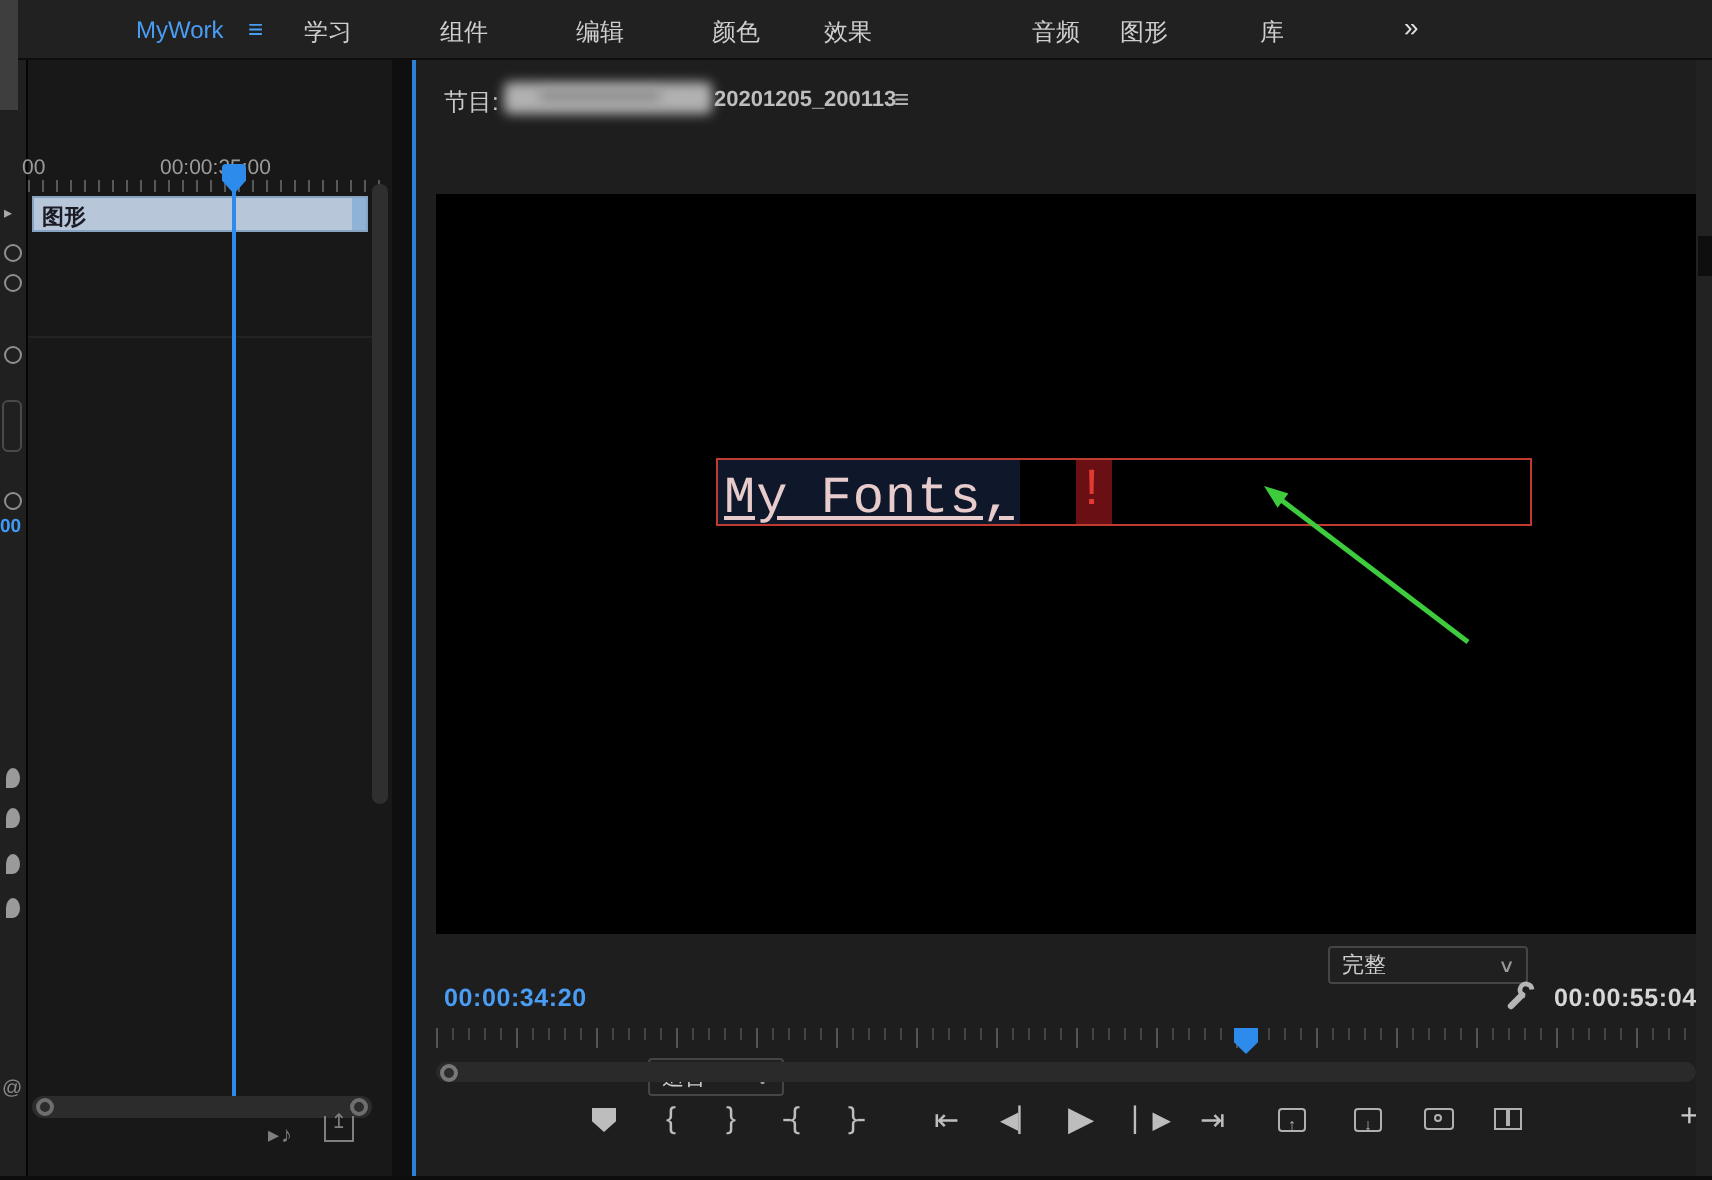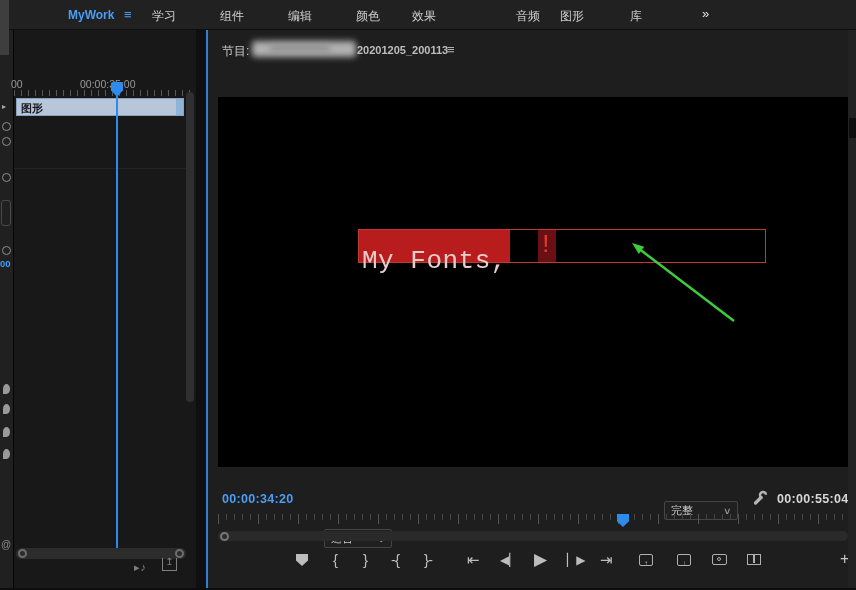--- a/index.html
+++ b/index.html
@@ -7,21 +7,21 @@
   #root {
     position:relative; width:856px; height:590px; overflow:hidden;
     background:#161616; font-family:"Liberation Sans", sans-serif;
     -webkit-font-smoothing:antialiased; color:#c8c8c8;
   }
   .abs { position:absolute; }
 
   
   .menubar { left:0; top:0; width:856px; height:30px; background:#212121; border-bottom:1px solid #0e0e0e; }
   .edge-block { left:0; top:0; width:9px; height:55px; background:#3e3e3e; z-index:9; }
-  .ws-label { left:68px; top:8px; font-size:12px; color:#4a9df5; font-weight:bold; }
+  .ws-label { left:68px; top:8px; font-size:12px; color:#4a9df5; font-weight:normal; }
   .ws-menu  { left:124px; top:7px; font-size:13px; color:#4a9df5; }
   .menu-tab { top:8px; font-size:12px; color:#cfcfcf; }
   .tab0{left:152px}.tab1{left:220px}.tab2{left:288px}.tab3{left:356px}
   .tab4{left:412px}.tab5{left:516px}.tab6{left:560px}.tab7{left:630px}
   .overflow { left:702px; top:6px; font-size:13px; color:#e0e0e0; letter-spacing:-2px; }
 
   
   .tl-panel { left:0; top:30px; width:196px; height:560px; background:#181818; }
   .tl-edge { left:0; top:30px; width:14px; height:560px; background:#202020; border-right:1px solid #050505; z-index:3; }
   .tl-ruler-start { left:11px; top:78px; font-size:10.5px; color:#9a9a9a; z-index:4; }
@@ -59,32 +59,32 @@
   .pm-label { left:222px; top:43px; font-size:12px; color:#c9c9c9; }
   .pm-blur { left:252px; top:41px; width:104px; height:16px; background:#c6c6c6; border-radius:3px; filter:blur(3px); opacity:.88; }
   .pm-blur-in { left:270px; top:45px; width:60px; height:6px; background:#8d8d8d; filter:blur(3px); }
   .pm-suffix { left:357px; top:44px; font-size:11px; color:#bdbdbd;font-weight:bold; }
   .pm-menu { left:447px; top:42px; font-size:13px; color:#b0b0b0; }
 
   .video { left:218px; top:97px; width:630px; height:370px; background:#000; }
   .title-box { left:140px; top:132px; width:408px; height:34px; border:1px solid #c03a30;
     display:flex; align-items:stretch; font-family:"Liberation Mono","DejaVu Sans Mono",monospace;
     font-size:26px; line-height:31px; color:#e8cccc; letter-spacing:.5px; white-space:pre; }
-  .seg { background:#b91c1c; padding:16px 3px; }
+  .seg { background:#0f172a; padding:4px 3px;text-decoration:underline; }
   .blk1 { width:28px; background:#000; }
   .blk2 { width:17px; background:#000; }
   .exclaim { background:#6a1014; color:#e23a33; padding-right:2px; }
   .arrow-svg { left:402px; top:138px; width:125px; height:92px; }
 
   
   .pm-tc1 { left:222px; top:492px; font-size:12.5px; font-weight:bold; color:#4a9df5; letter-spacing:.3px; }
   .dropdown { height:19px; background:#202020; border:1px solid #454545; border-radius:2px;
     display:flex; align-items:center; justify-content:space-between; padding:0 6px; }
   .dd1 { left:324px; top:489px; width:68px;margin-top:40px; }
-  .dd2 { left:664px; top:501px; width:74px; }
+  .dd2 { left:664px; top:473px; width:100px; }
   .dd-label { font-size:11px; color:#cfcfcf; }
   .dd-chev { font-size:9px; color:#9a9a9a; transform:scaleX(1.3); }
   .wrench { left:752px; top:490px; width:16px; height:16px; }
   .pm-tc2 { left:777px; top:492px; font-size:12.5px; font-weight:bold; color:#d6d6d6; letter-spacing:.3px; }
 
   .scrub { left:218px; top:514px; width:630px; height:14px;
     background:
       repeating-linear-gradient(90deg,#555 0 1px,transparent 1px 40px) top/100% 10px no-repeat,
       repeating-linear-gradient(90deg,#444 0 1px,transparent 1px 8px) top/100% 6px no-repeat; }
   .scrub-ph { left:617px; top:514px; width:12px; height:13px; background:#2d8ceb;

